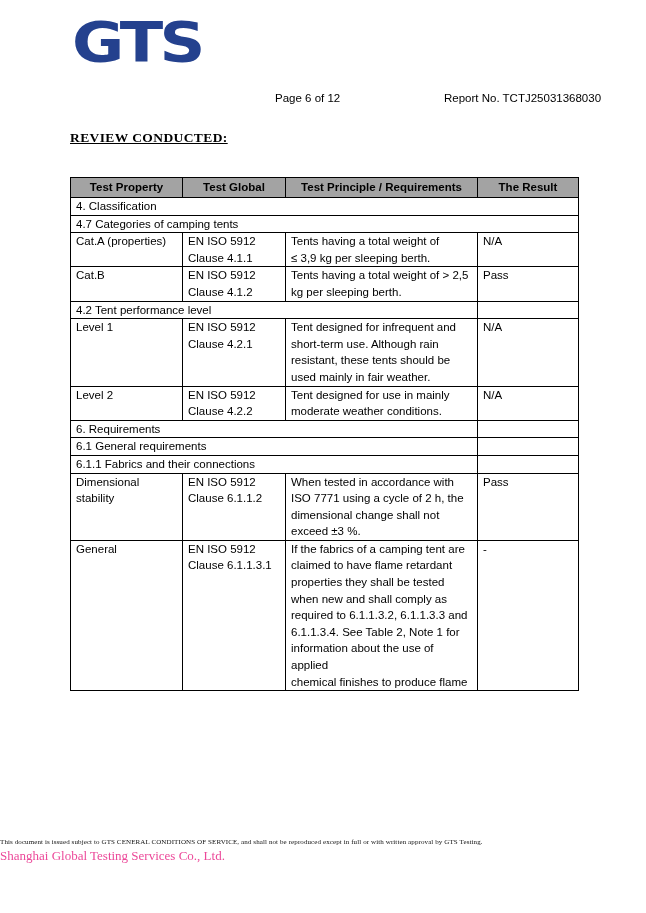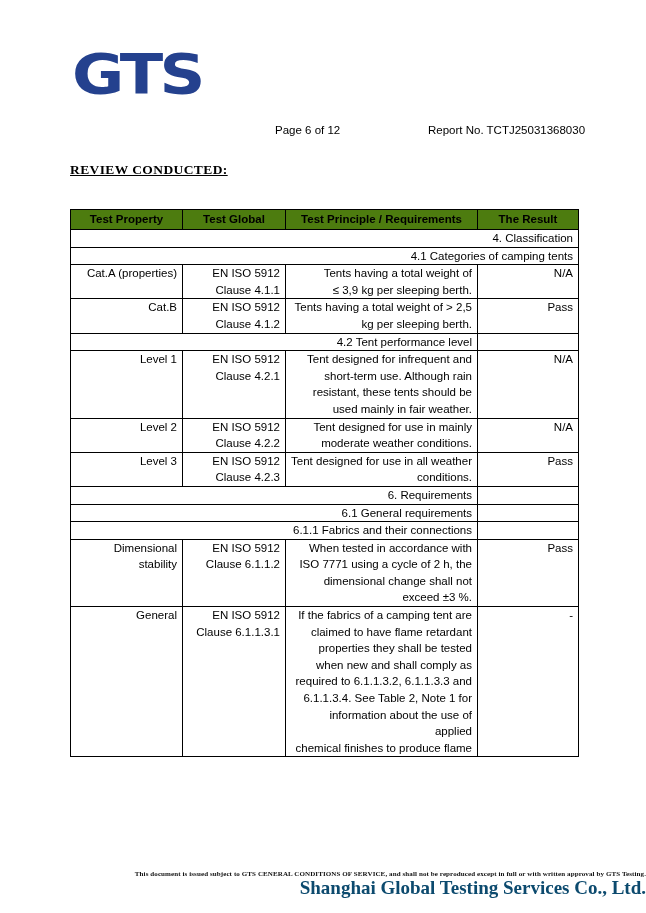--- a/index.html
+++ b/index.html
@@ -7,39 +7,38 @@
   body {
     width: 646px; height: 913px;
     font-family: "Liberation Sans", sans-serif;
     position: relative;
     color: #000;
   }
   .page {
     position: absolute; inset: 0;
     background: #fff;
     overflow: hidden;
-    margin-top: 32px;
   }
   .logo {
     position: absolute; top: 12px; left: 72px;
     font-family: "DejaVu Sans", sans-serif;
     font-weight: bold;
     font-size: 54px;
     line-height: 60px;
     color: #24418E;
     letter-spacing: -3px;
     transform: scaleX(1.18) scaleY(1.02);
     transform-origin: left top;
   }
   .page-header {
     position: absolute; top: 91px; left: 0; width: 646px;
     font-size: 11.5px; line-height: 14px;
   }
   .page-number { position: absolute; left: 275px; top: 0; }
-  .report-number { position: absolute; left: 428px; top: 0; }
+  .report-number { position: absolute; left: 444px; top: 0; }
   .section-title {
     position: absolute; top: 130px; left: 70px;
     font-family: "Liberation Serif", serif;
     font-weight: bold;
     font-size: 13.5px;
     text-decoration: underline;
     letter-spacing: 0.4px;
   }
   table.review-table {
     position: absolute; top: 177px; left: 70px;
@@ -47,54 +46,52 @@
     border-collapse: collapse;
     table-layout: fixed;
     font-size: 11.5px;
   }
   .review-table th, .review-table td {
     border: 1px solid #000;
     vertical-align: top;
     line-height: 16.6px;
     padding: 0 5px;
     overflow: hidden;
-    text-align: right;
   }
   .review-table th {
-    background: #4d7c0f;
+    background: #a3a3a3;
     font-weight: bold;
     text-align: center;
     height: 20px;
     vertical-align: middle;
     line-height: 13px;
     padding: 2px 2px;
   }
   .review-table td { white-space: pre-line; }
-  .review-table td.method { text-align: right; }
+  .review-table td.method { text-align: left; }
   .review-table td.section { height: 17px; }
   col.c1 { width: 112px; }
   col.c2 { width: 103px; }
   col.c3 { width: 192px; }
   col.c4 { width: 101px; }
   .footer {
     position: absolute; top: 838px; left: 0; width: 646px;
-    text-align: right;
+    text-align: left;
     font-family: "Liberation Serif", serif;
-    font-weight: bold;
   }
   .footer-disclaimer {
     font-size: 7px;
     line-height: 9px;
     color: #111;
     letter-spacing: 0.1px;
   }
   .footer-company {
-    font-size: 19px;
+    font-size: 13px;
     line-height: 17px;
-    color: #0c4a6e;
+    color: #ec4899;
   }
 </style>
 </head>
 <body>
 
 <div class="page">
 
   <div class="logo">GTS</div>
 
   <div class="page-header">
@@ -117,21 +114,21 @@
         <th>Test Global</th>
         <th>Test Principle / Requirements</th>
         <th>The Result</th>
       </tr>
     </thead>
     <tbody id="table-body">
         <tr>
           <td class="section" colspan="4">4. Classification</td>
         </tr>
         <tr>
-          <td class="section" colspan="4">4.1 Categories of camping tents</td>
+          <td class="section" colspan="4">4.7 Categories of camping tents</td>
         </tr>
         <tr>
           <td class="property">Cat.A (properties)</td>
           <td class="method">EN ISO 5912
 Clause 4.1.1</td>
           <td class="principle">Tents having a total weight of
 ≤  3,9 kg per sleeping berth.</td>
           <td class="result">N/A</td>
         </tr>
         <tr>
@@ -156,28 +153,20 @@
 used mainly in fair weather.</td>
           <td class="result">N/A</td>
         </tr>
         <tr>
           <td class="property">Level 2</td>
           <td class="method">EN ISO 5912
 Clause 4.2.2</td>
           <td class="principle">Tent designed for use in mainly
 moderate weather conditions.</td>
           <td class="result">N/A</td>
-        </tr>
-        <tr>
-          <td class="property">Level 3</td>
-          <td class="method">EN ISO 5912
-Clause 4.2.3</td>
-          <td class="principle">Tent designed for use in all weather
-conditions.</td>
-          <td class="result">Pass</td>
         </tr>
         <tr>
           <td class="section" colspan="3">6. Requirements</td>
           <td class="section result"></td>
         </tr>
         <tr>
           <td class="section" colspan="3">6.1 General requirements</td>
           <td class="section result"></td>
         </tr>
         <tr>

